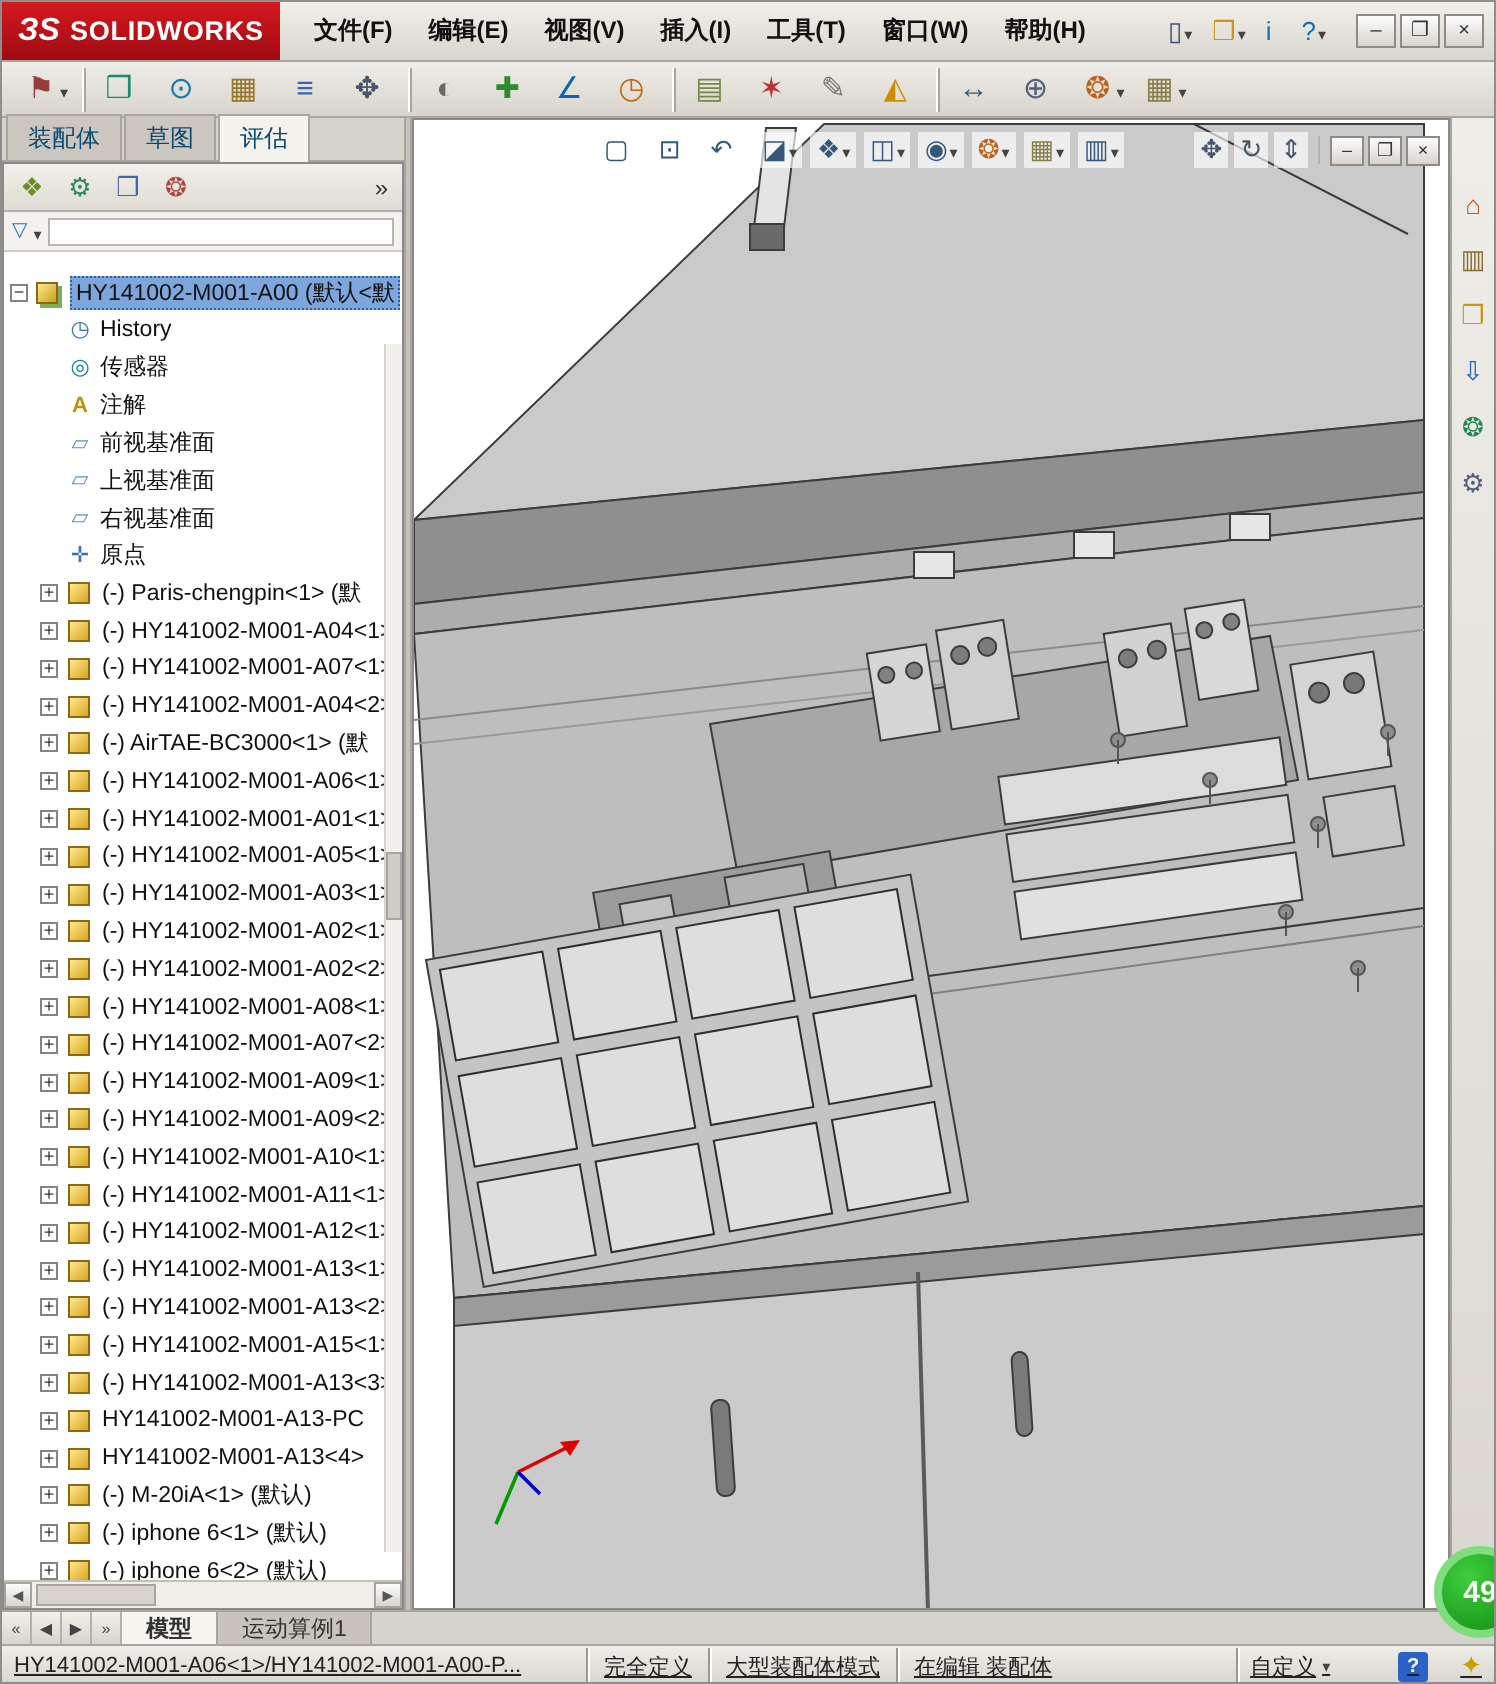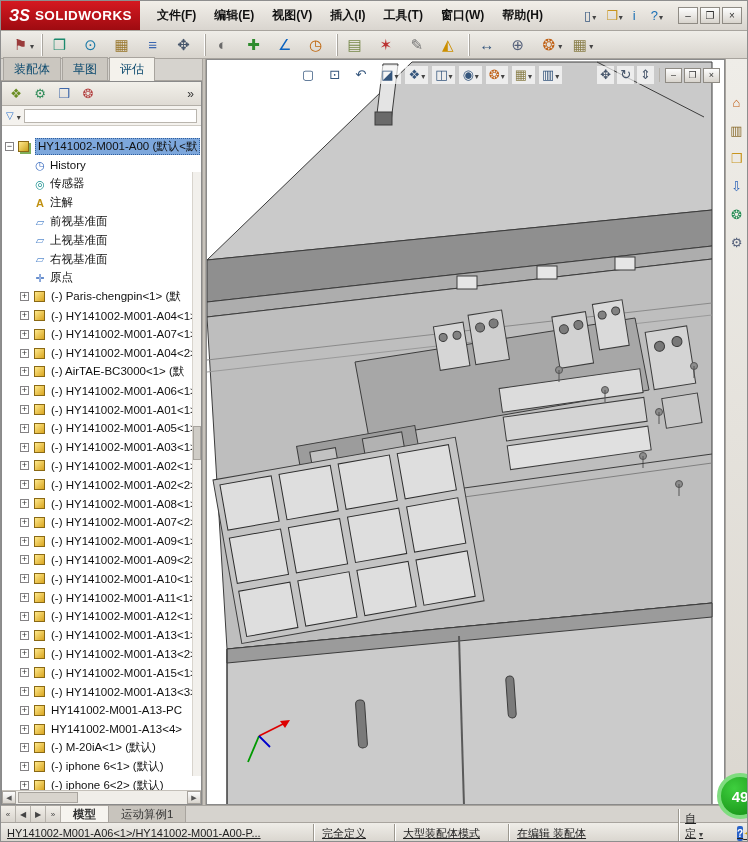--- a/index.html
+++ b/index.html
@@ -91,21 +91,21 @@
   .doctabs{position:absolute;top:804px;left:0;right:0;height:17px;background:#d6d3ce;border-top:1px solid #a8a49e;
     display:flex;align-items:stretch;}
   .dnav{width:15px;display:flex;align-items:center;justify-content:center;font-size:8px;color:#444;
     background:linear-gradient(#f2efe9,#d8d4cd);border-right:1px solid #b5b1aa;}
   .dtab{padding:1px 12px 0;font-size:11.5px;display:flex;align-items:center;background:#c8c4bd;border-right:1px solid #a8a49e;color:#333;}
   .dtab.active{background:#f6f4ef;font-weight:700;}
   
   .statusbar{position:absolute;top:821px;left:0;right:0;height:21px;background:linear-gradient(#efede8,#d8d4cd);
     border-top:1px solid #a8a49e;display:flex;align-items:center;font-size:11px;color:#222;text-decoration:underline;}
   .st-path{flex:0 0 292px;padding:0 6px;white-space:nowrap;overflow:hidden;}
-  .st-cell{padding:2px 8px;border-left:1px solid #9c988f;box-shadow:inset 1px 0 0 #fff;white-space:nowrap;margin-left:20px;}
+  .st-cell{padding:2px 8px;border-left:1px solid #9c988f;box-shadow:inset 1px 0 0 #fff;white-space:nowrap;}
   .st-custom{margin-left:84px;padding:2px 6px;border-left:1px solid #9c988f;box-shadow:inset 1px 0 0 #fff;display:flex;align-items:center;gap:3px;}
   .st-help{margin-left:28px;width:15px;height:15px;border-radius:2px;background:#2a62c8;color:#fff;font-weight:700;
     display:flex;align-items:center;justify-content:center;font-size:10px;}
   .st-tip{margin-left:auto;margin-right:6px;color:#c8a000;font-size:13px;}
   
   .badge{position:absolute;right:-16px;bottom:22px;width:46px;height:46px;border-radius:50%;
     background:radial-gradient(circle at 35% 30%,#3ecf3e,#128a12);border:4px solid #7fdc7f;
     color:#fff;font-weight:700;font-size:15px;display:flex;align-items:center;justify-content:center;z-index:50;}
 </style>
 </head>

